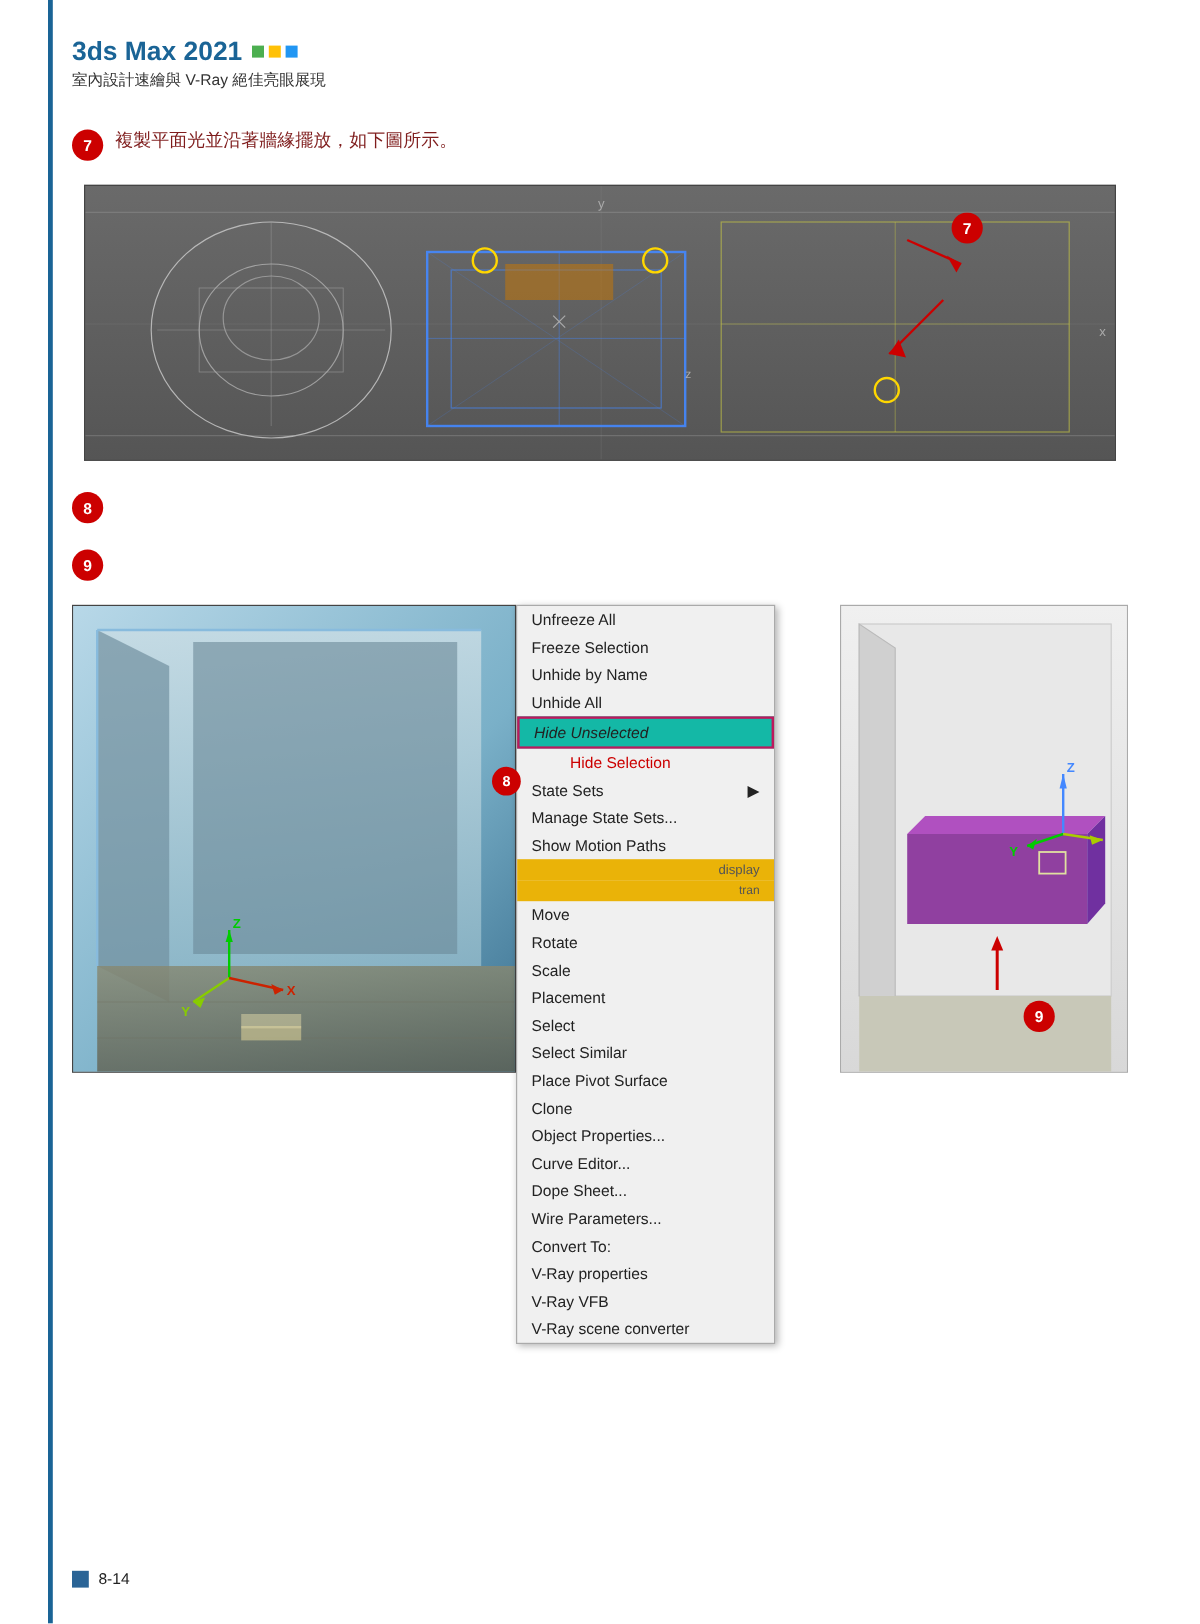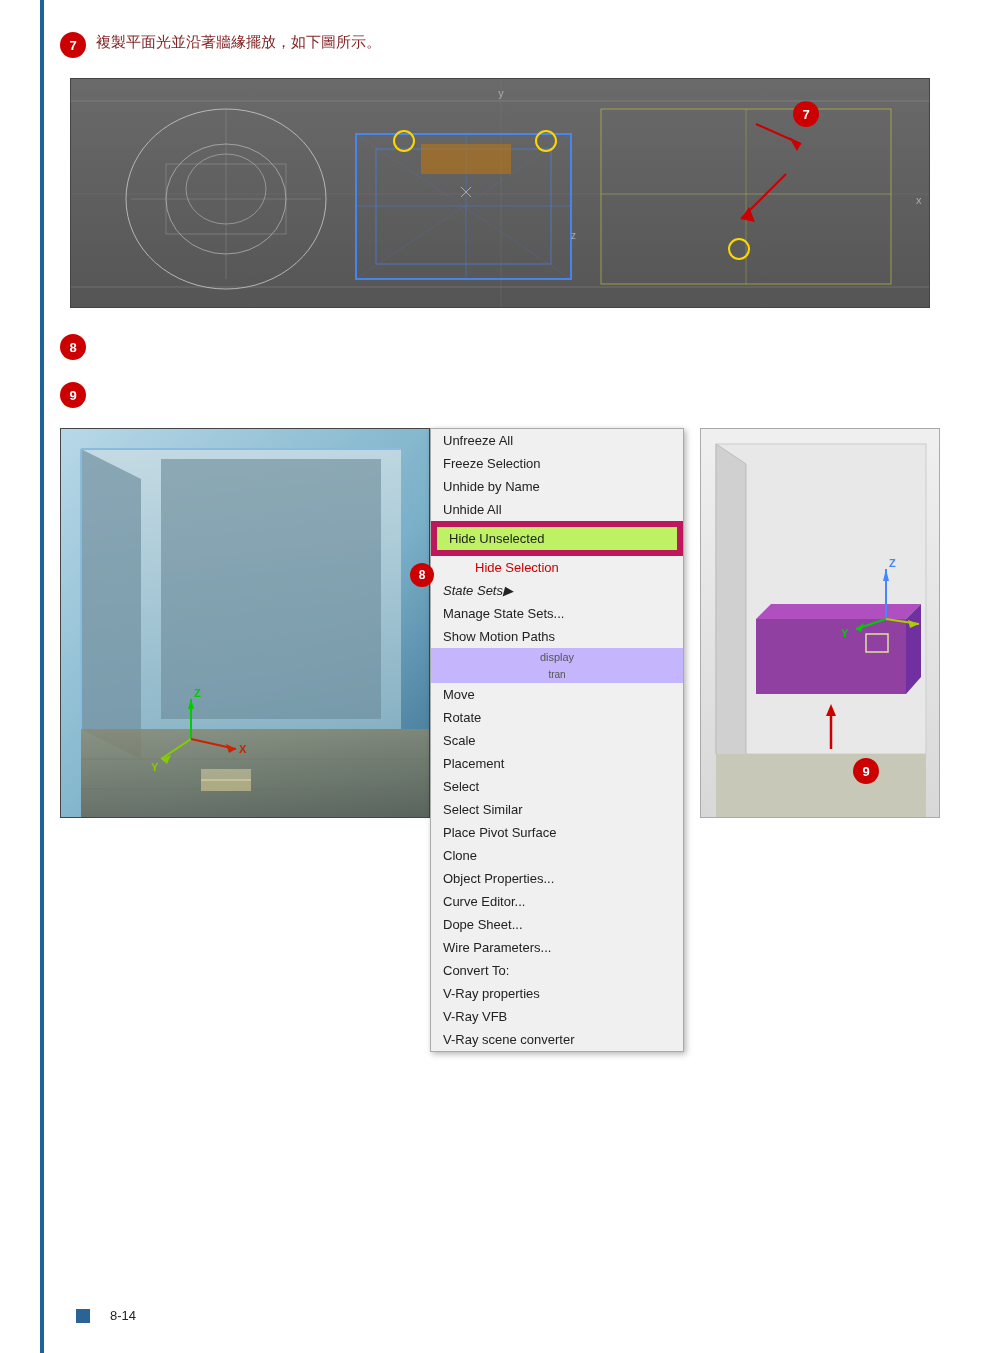--- a/index.html
+++ b/index.html
@@ -137,59 +137,59 @@
       border: 1px solid #444;
       position: relative;
       flex-shrink: 0;
     }
 
     
     .context-menu {
       position: absolute;
       left: 370px;
       top: 0;
-      width: 254px;
+      width: 216px;
       background: #f0f0f0;
       border: 1px solid #aaa;
       box-shadow: 2px 2px 6px rgba(0,0,0,0.3);
       font-size: 13px;
       z-index: 10;
     }
 
     .menu-item {
       padding: 4px 12px;
       cursor: pointer;
       color: #222;
       white-space: nowrap;
     }
 
     .menu-item.highlighted {
-      background: #bef264;
-      border: 6px solid #be185d;
+      background: #14b8a6;
+      border: 2px solid #be185d;
+      font-style: italic;
     }
 
     .menu-item.highlighted-red {
       background: #f0f0f0;
       color: #cc0000;
       padding-left: 44px;
     }
 
     .menu-item.has-arrow {
       display: flex;
-      justify-content: flex-start;
+      justify-content: space-between;
       align-items: center;
-      font-style: italic;
     }
 
     .menu-section-header {
       padding: 3px 12px;
-      background: #c4b5fd;
+      background: #eab308;
       color: #555;
       font-size: 11px;
-      text-align: center;
+      text-align: right;
     }
 
     
     .badge-8 {
       position: absolute;
       left: 350px;
       top: 135px;
       width: 24px;
       height: 24px;
       border-radius: 50%;
@@ -218,24 +218,24 @@
       width: 100%;
       height: 100%;
       position: relative;
       overflow: hidden;
     }
 
     
     .page-footer {
       position: absolute;
       bottom: 30px;
-      left: 76px;
+      left: 60px;
       display: flex;
       align-items: center;
-      gap: 20px;
+      gap: 8px;
     }
 
     .footer-square {
       width: 14px;
       height: 14px;
       background: #2a6496;
     }
 
     .footer-text {
       font-size: 13px;
@@ -257,20 +257,31 @@
       width: 100%;
       height: 100%;
       pointer-events: none;
     }
   </style>
 </head>
 <body>
 
 <div class="page-container">
 
+  <div class="header">
+    <div class="header-title">
+      <span class="header-title-text">3ds Max 2021</span>
+      <div class="header-squares">
+        <div class="sq sq-green"></div>
+        <div class="sq sq-yellow"></div>
+        <div class="sq sq-blue"></div>
+      </div>
+    </div>
+    <div class="header-subtitle">室內設計速繪與 V-Ray 絕佳亮眼展現</div>
+  </div>
 
   <div class="step-section">
     <div class="step-row">
       <div class="step-badge">
         <span>7</span>
       </div>
       <div class="step-text">複製平面光並沿著牆緣擺放，如下圖所示。</div>
     </div>
   </div>
 

